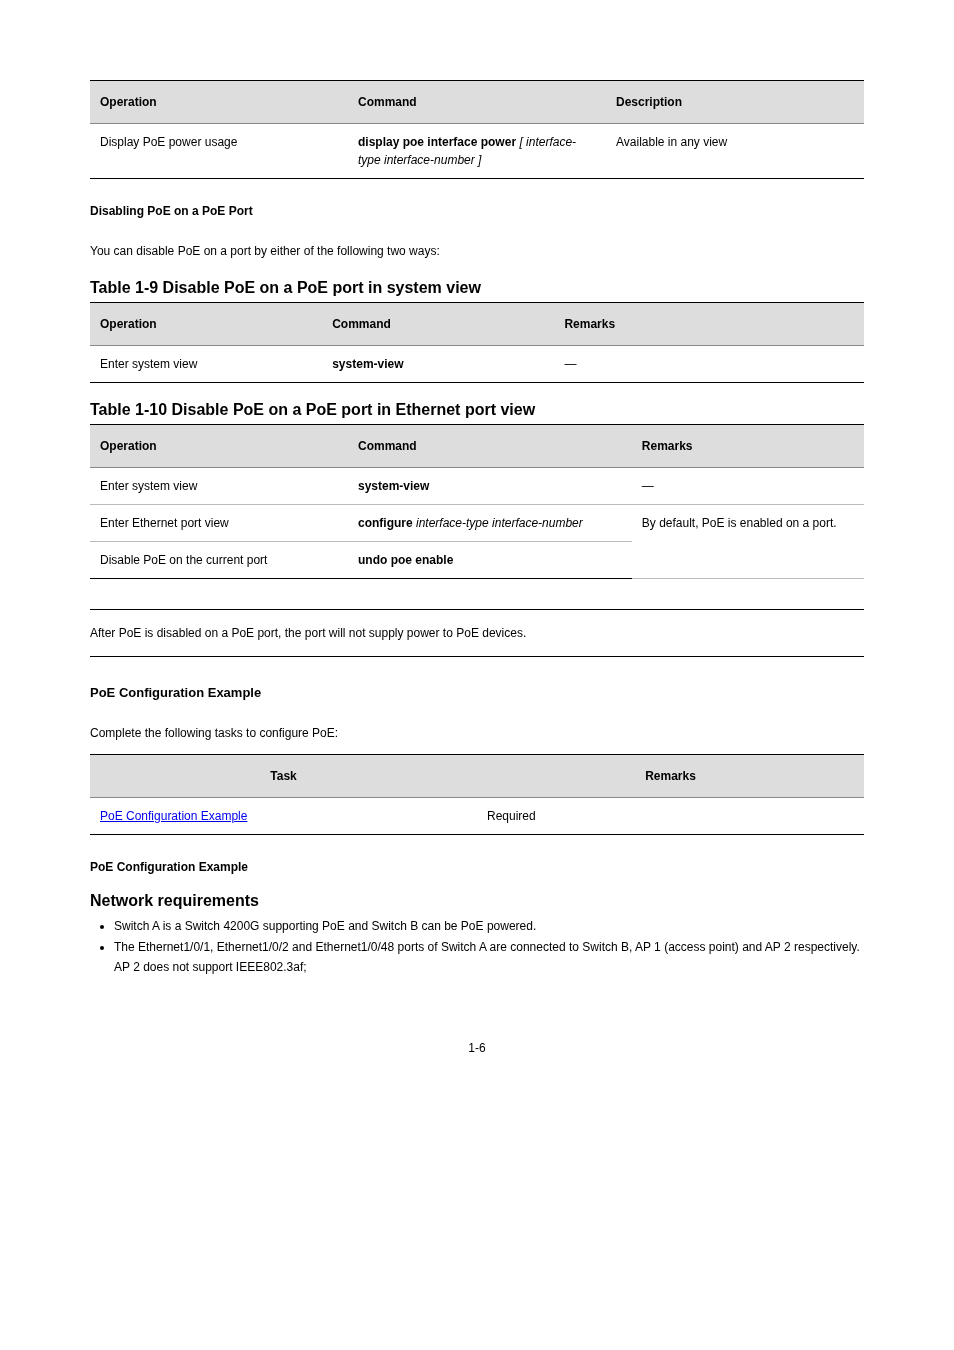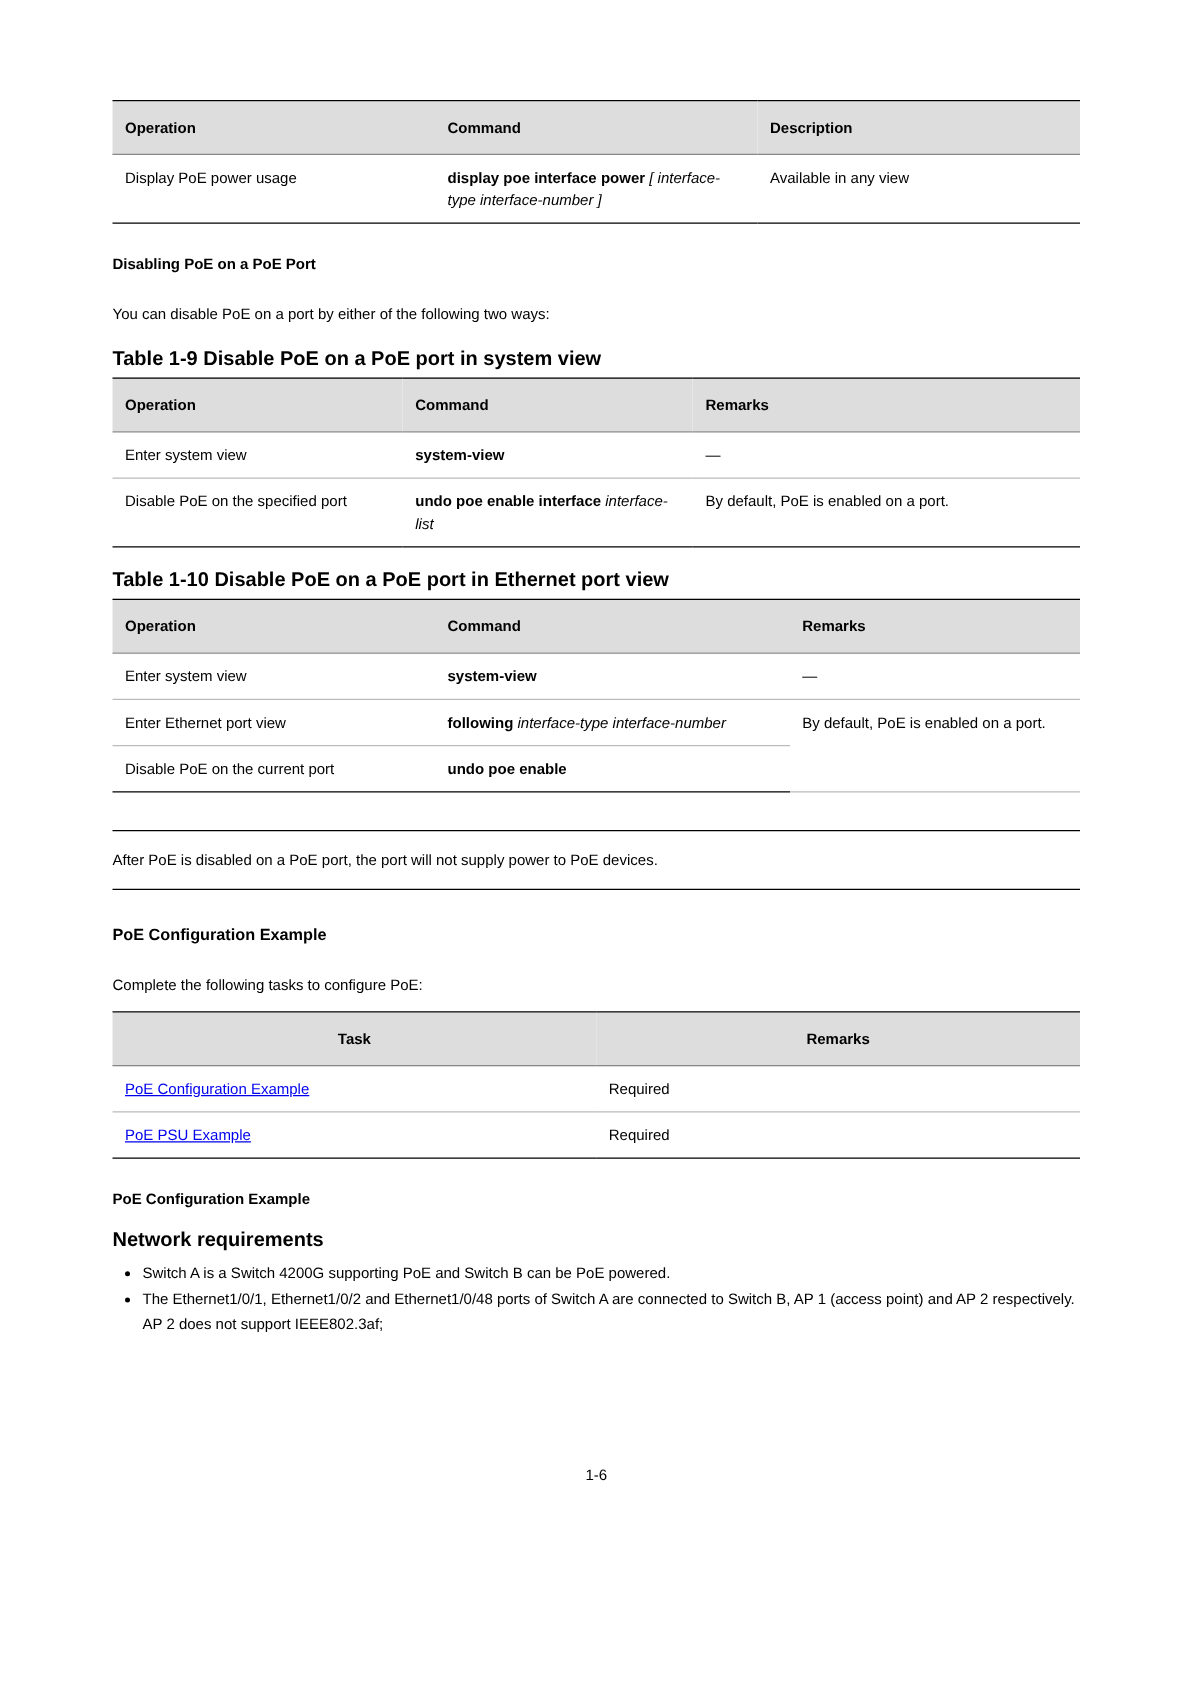--- a/index.html
+++ b/index.html
@@ -70,21 +70,21 @@
       margin-right: 8px;
     }
     .note-label { font-weight: bold; }
     .note-text { line-height: 1.5; }
     a.link {
       color: #0000EE;
       text-decoration: underline;
     }
     .footer {
       text-align: center;
-      margin-top: 104px;
+      margin-top: 64px;
       font-size: 12px;
     }
     .w33 { width: 33%; }
     .w50 { width: 50%; text-align: center; }
     .w30 { width: 30%; }
     .w27 { width: 27%; }
   </style>
 </head>
 <body>
 
@@ -116,46 +116,41 @@
       <th class="w30">Command</th>
       <th>Remarks</th>
     </tr>
   </thead>
   <tbody>
     <tr>
       <td>Enter system view</td>
       <td><span class="bold">system-view</span></td>
       <td>—</td>
     </tr>
-    <tr>
-      <td>Disable PoE on the specified port</td>
-      <td><span class="bold">undo poe enable interface </span><span class="italic">interface-list</span></td>
-      <td>By default, PoE is enabled on a port.</td>
-    </tr>
   </tbody>
 </table>
 
 <p class="caption"><span class="bold">Table 1-10 Disable PoE on a PoE port in Ethernet port view</span></p>
 <table>
   <thead>
     <tr>
       <th class="w30">Operation</th>
       <th class="w33">Command</th>
       <th class="w27">Remarks</th>
     </tr>
   </thead>
   <tbody>
     <tr>
       <td>Enter system view</td>
       <td><span class="bold">system-view</span></td>
       <td>—</td>
     </tr>
     <tr>
       <td>Enter Ethernet port view</td>
-      <td><span class="bold">following </span><span class="italic">interface-type interface-number</span></td>
+      <td><span class="bold">configure </span><span class="italic">interface-type interface-number</span></td>
       <td rowspan="2">By default, PoE is enabled on a port.</td>
     </tr>
     <tr>
       <td>Disable PoE on the current port</td>
       <td><span class="bold">undo poe enable</span></td>
     </tr>
   </tbody>
 </table>
 
 <div class="note-box">
@@ -170,24 +165,20 @@
     <tr>
       <th class="w50">Task</th>
       <th class="w50">Remarks</th>
     </tr>
   </thead>
   <tbody>
     <tr>
       <td><a class="link" href="#">PoE Configuration Example</a></td>
       <td>Required</td>
     </tr>
-    <tr>
-      <td><a class="link" href="#">PoE PSU Example</a></td>
-      <td>Required</td>
-    </tr>
   </tbody>
 </table>
 
 <h4>PoE Configuration Example</h4>
 <p class="caption"><span class="bold">Network requirements</span></p>
 <ul style="padding-left:24px; line-height:1.7; margin-top:6px; font-family: Verdana, Arial, sans-serif; font-size:12px;">
   <li>Switch A is a Switch 4200G supporting PoE and Switch B can be PoE powered.</li>
   <li>The Ethernet1/0/1, Ethernet1/0/2 and Ethernet1/0/48 ports of Switch A are connected to Switch B, AP 1 (access point) and AP 2 respectively. AP 2 does not support IEEE802.3af;</li>
 </ul>
 

